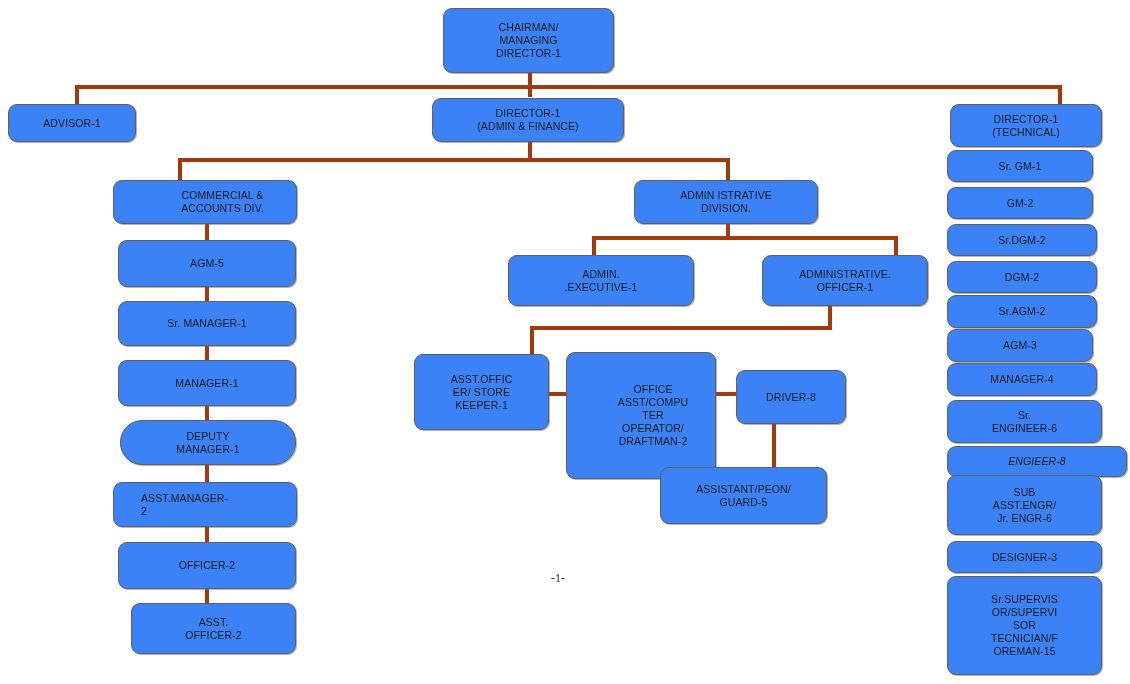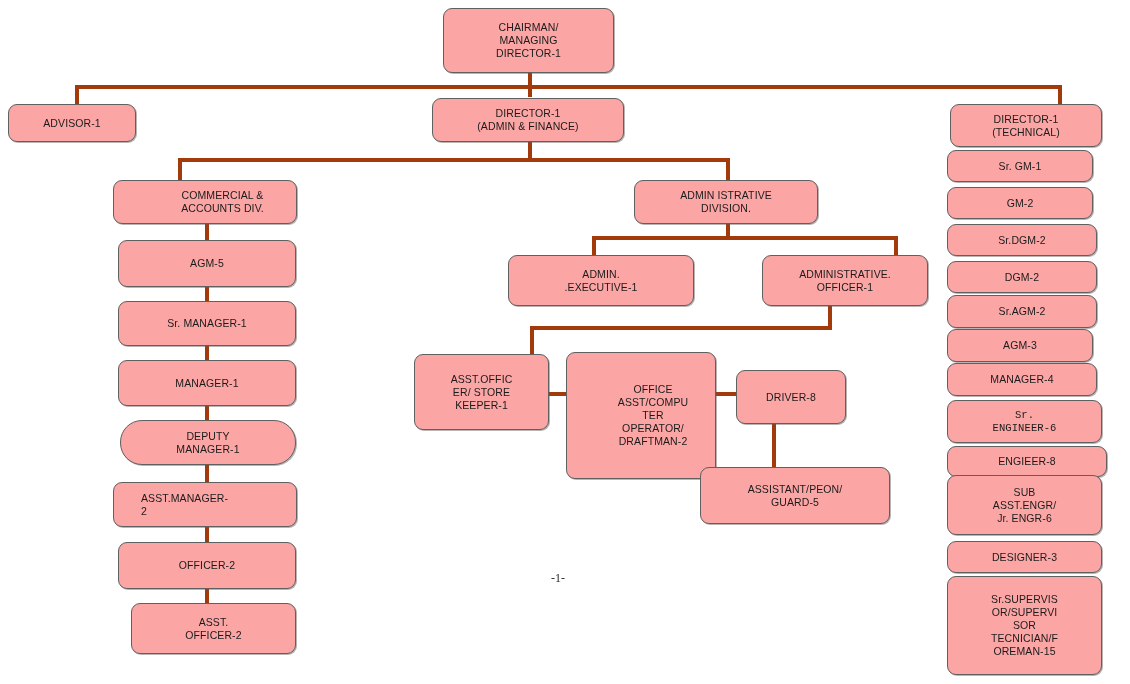--- a/index.html
+++ b/index.html
@@ -11,21 +11,21 @@
     position: relative;
     width: 1130px;
     height: 684px;
     background: #ffffff;
     font-family: "Liberation Sans", sans-serif;
     overflow: hidden;
   }
   .node {
     position: absolute;
     box-sizing: border-box;
-    background: #fca5a5;
+    background: #3b82f6;
     border: 1px solid #606060;
     border-radius: 9px;
     display: flex;
     align-items: center;
     justify-content: center;
     text-align: center;
     color: #1b1b1b;
     font-size: 10.5px;
     line-height: 13px;
     letter-spacing: 0.1px;
@@ -185,21 +185,21 @@
 ASST/COMPU
 TER
 OPERATOR/
 DRAFTMAN-2</span>
   </div>
 
   <div class="node" style="left:736px; top:370px; width:110px; height:54px;">
     <span class="label">DRIVER-8</span>
   </div>
 
-  <div class="node" style="left:700px; top:467px; width:190px; height:57px;">
+  <div class="node" style="left:660px; top:467px; width:167px; height:57px;">
     <span class="label">ASSISTANT/PEON/
 GUARD-5</span>
   </div>
 
   <div class="node" style="left:947px; top:150px; width:146px; height:32px;">
     <span class="label">Sr. GM-1</span>
   </div>
 
   <div class="node" style="left:947px; top:187px; width:146px; height:32px;">
     <span class="label">GM-2</span>
@@ -218,26 +218,26 @@
   </div>
 
   <div class="node" style="left:947px; top:329px; width:146px; height:33px;">
     <span class="label">AGM-3</span>
   </div>
 
   <div class="node" style="left:947px; top:363px; width:150px; height:33px;">
     <span class="label">MANAGER-4</span>
   </div>
 
-  <div class="node" style="left:947px; top:400px; width:155px; height:43px;font-family:Liberation Mono, monospace;">
+  <div class="node" style="left:947px; top:400px; width:155px; height:43px;">
     <span class="label">Sr.
 ENGINEER-6</span>
   </div>
 
-  <div class="node" style="left:947px; top:446px; width:160px; height:31px;">
+  <div class="node" style="left:947px; top:446px; width:180px; height:31px;font-style:italic;">
     <span class="label">ENGIEER-8</span>
   </div>
 
   <div class="node" style="left:947px; top:475px; width:155px; height:60px;">
     <span class="label">SUB
 ASST.ENGR/
 Jr. ENGR-6</span>
   </div>
 
   <div class="node" style="left:947px; top:541px; width:155px; height:32px;">

